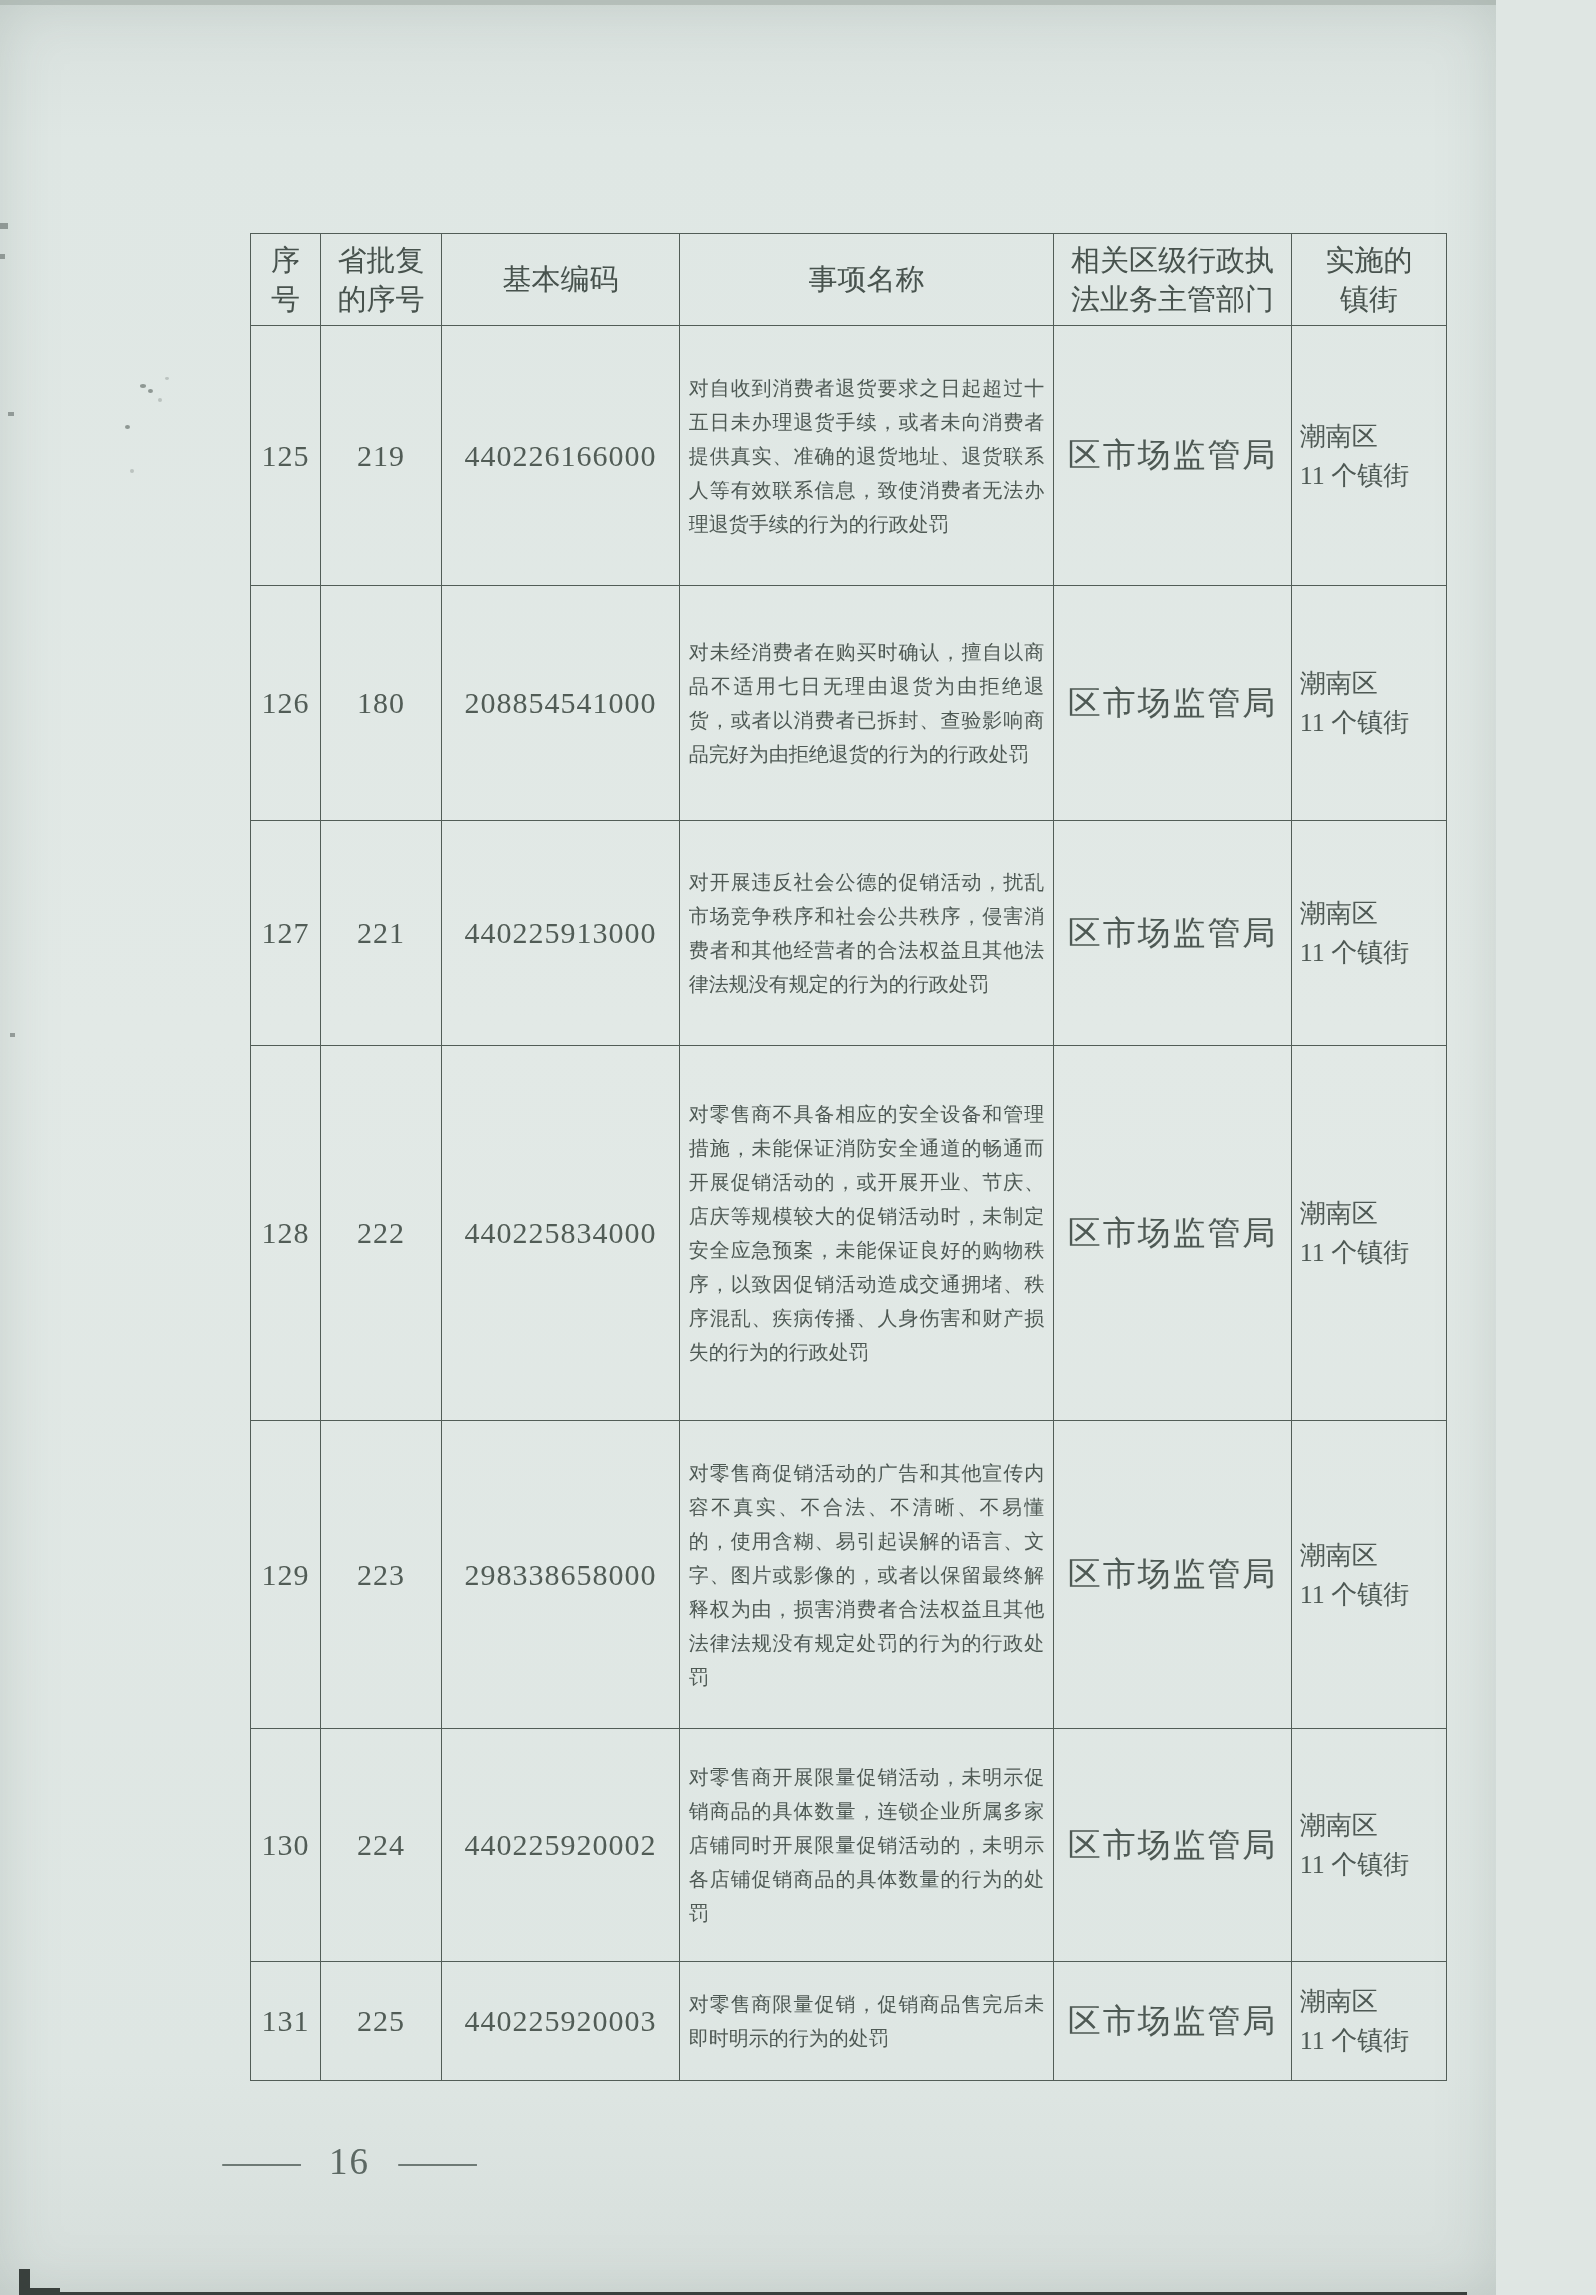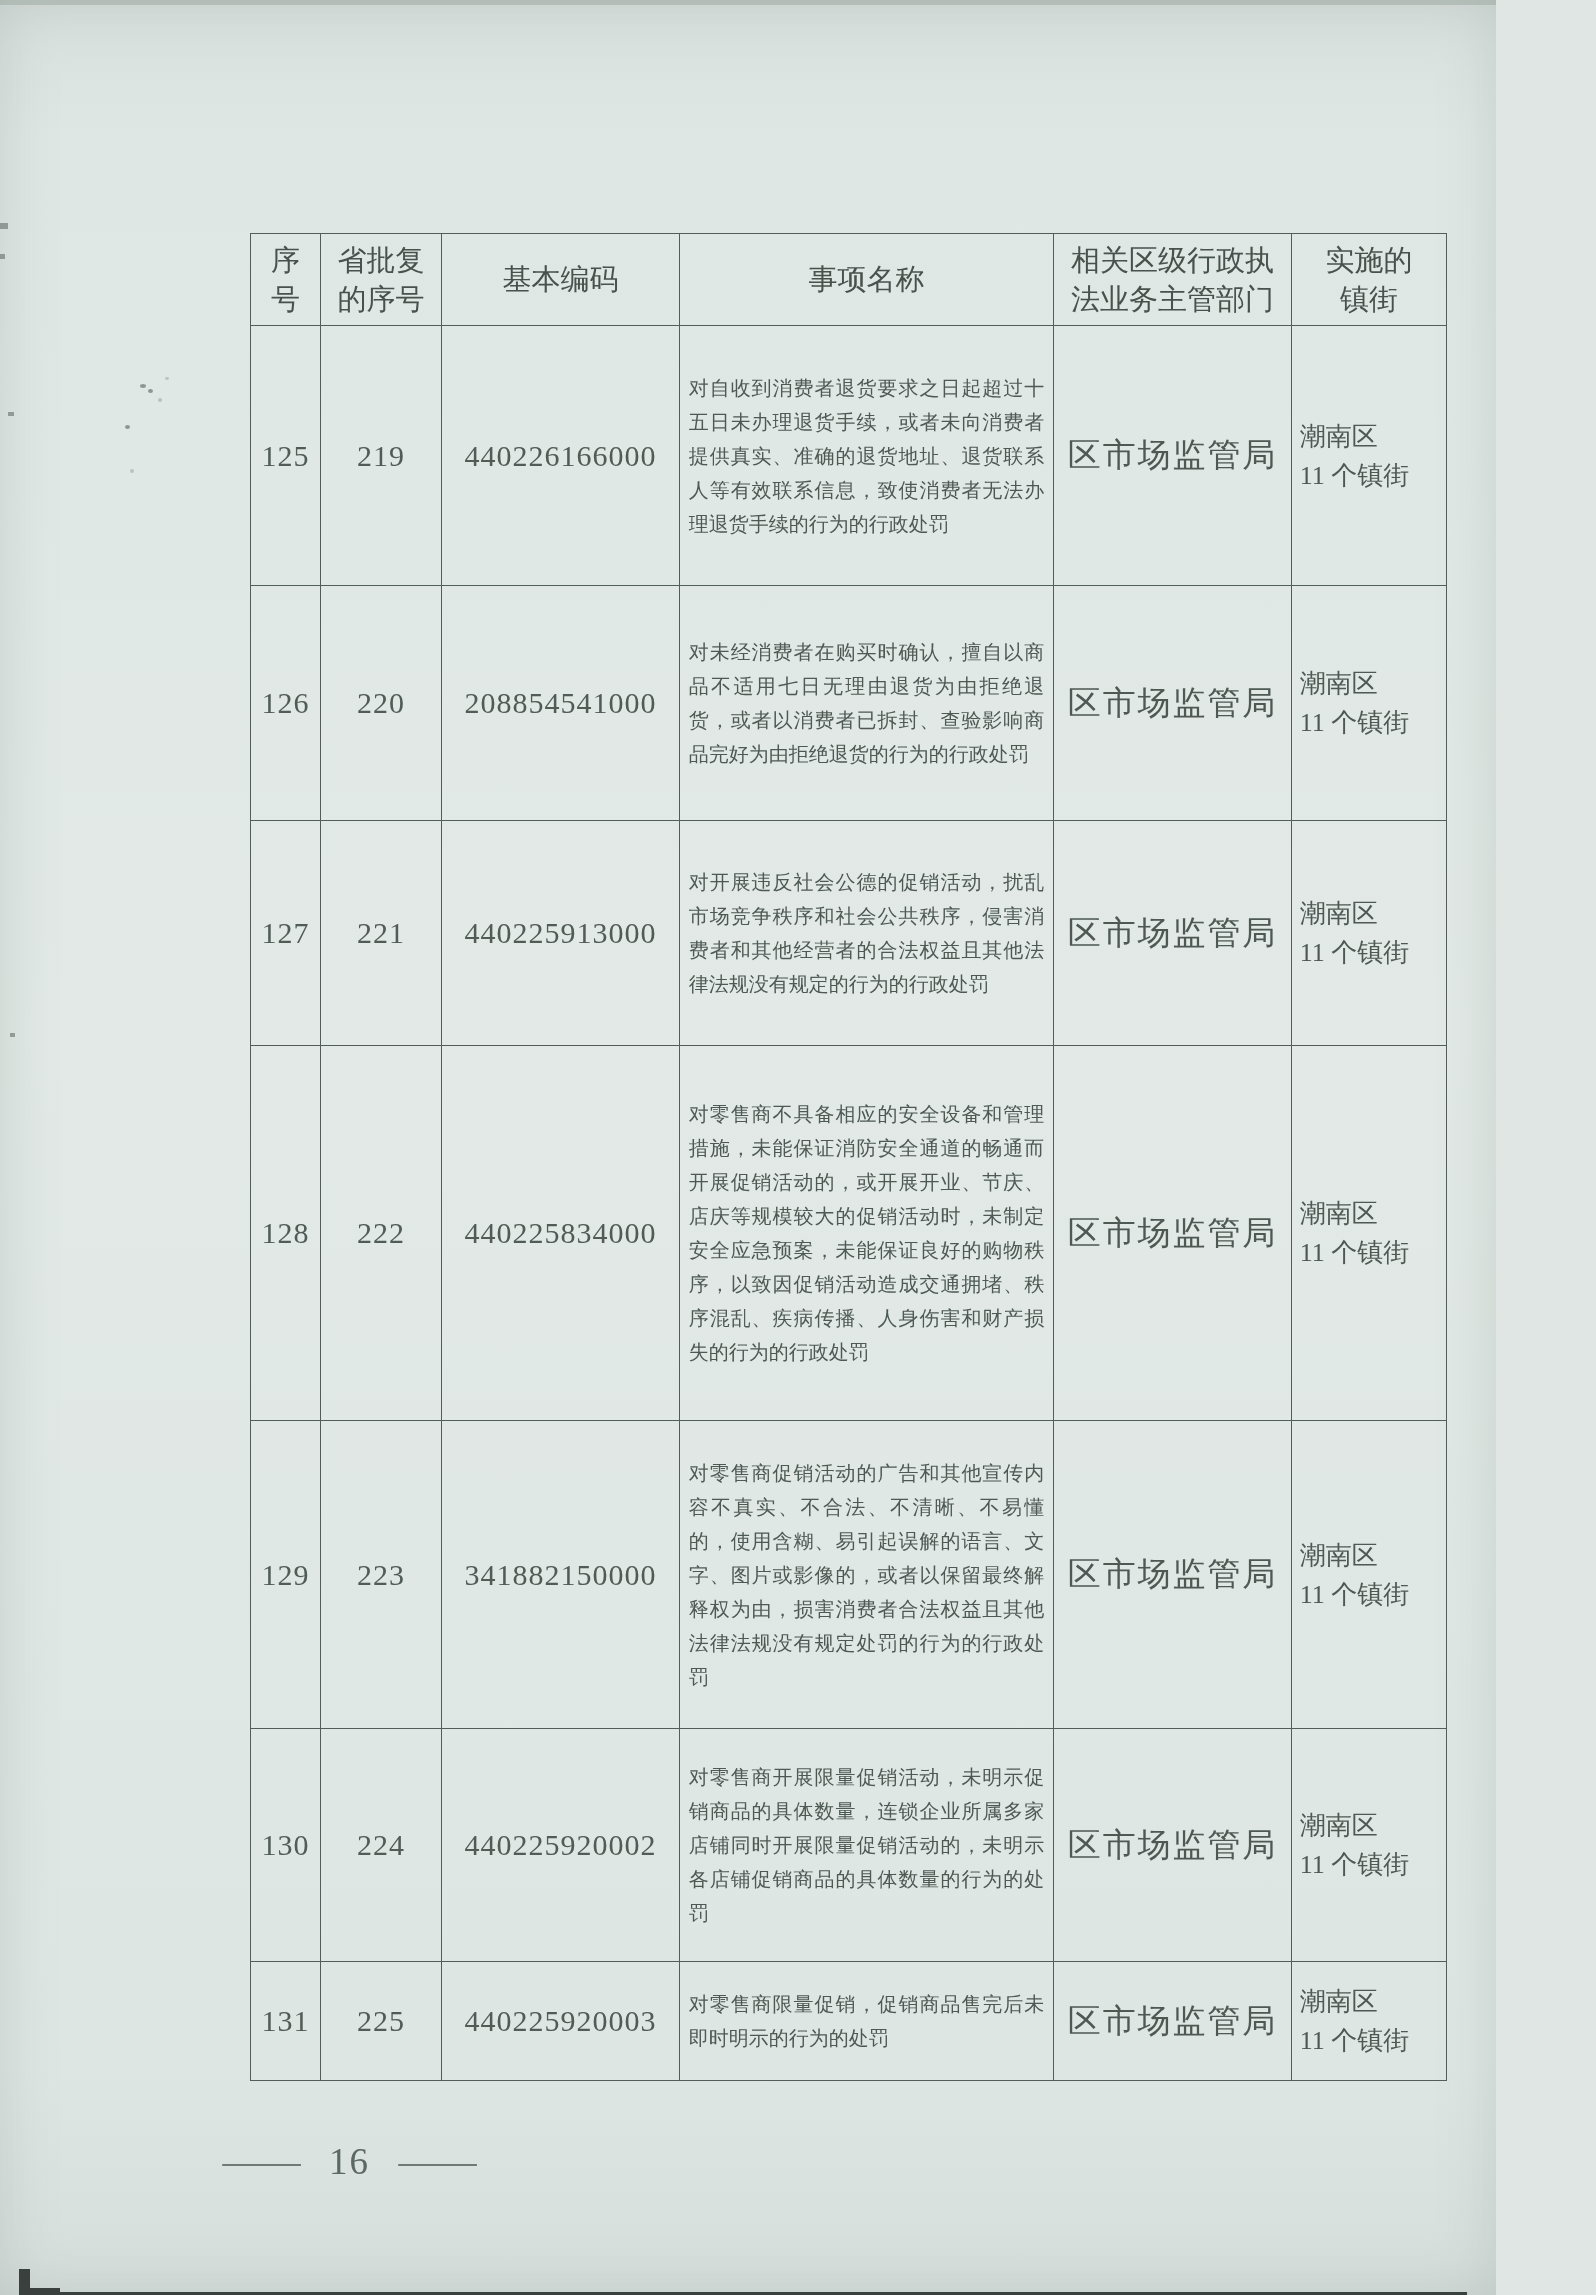--- a/index.html
+++ b/index.html
@@ -112,21 +112,21 @@
         <td class="c-xh">125</td>
         <td class="c-spf">219</td>
         <td class="c-code">440226166000</td>
         <td class="c-name">对自收到消费者退货要求之日起超过十五日未办理退货手续，或者未向消费者提供真实、准确的退货地址、退货联系人等有效联系信息，致使消费者无法办理退货手续的行为的行政处罚</td>
         <td class="c-dept">区市场监管局</td>
         <td class="c-town">潮南区
 11 个镇街</td>
       </tr>
       <tr class="r1">
         <td class="c-xh">126</td>
-        <td class="c-spf">220</td>
+        <td class="c-spf">180</td>
         <td class="c-code">208854541000</td>
         <td class="c-name">对未经消费者在购买时确认，擅自以商品不适用七日无理由退货为由拒绝退货，或者以消费者已拆封、查验影响商品完好为由拒绝退货的行为的行政处罚</td>
         <td class="c-dept">区市场监管局</td>
         <td class="c-town">潮南区
 11 个镇街</td>
       </tr>
       <tr class="r2">
         <td class="c-xh">127</td>
         <td class="c-spf">221</td>
         <td class="c-code">440225913000</td>
@@ -140,21 +140,21 @@
         <td class="c-spf">222</td>
         <td class="c-code">440225834000</td>
         <td class="c-name">对零售商不具备相应的安全设备和管理措施，未能保证消防安全通道的畅通而开展促销活动的，或开展开业、节庆、店庆等规模较大的促销活动时，未制定安全应急预案，未能保证良好的购物秩序，以致因促销活动造成交通拥堵、秩序混乱、疾病传播、人身伤害和财产损失的行为的行政处罚</td>
         <td class="c-dept">区市场监管局</td>
         <td class="c-town">潮南区
 11 个镇街</td>
       </tr>
       <tr class="r4">
         <td class="c-xh">129</td>
         <td class="c-spf">223</td>
-        <td class="c-code">341882150000</td>
+        <td class="c-code">298338658000</td>
         <td class="c-name">对零售商促销活动的广告和其他宣传内容不真实、不合法、不清晰、不易懂的，使用含糊、易引起误解的语言、文字、图片或影像的，或者以保留最终解释权为由，损害消费者合法权益且其他法律法规没有规定处罚的行为的行政处罚</td>
         <td class="c-dept">区市场监管局</td>
         <td class="c-town">潮南区
 11 个镇街</td>
       </tr>
       <tr class="r5">
         <td class="c-xh">130</td>
         <td class="c-spf">224</td>
         <td class="c-code">440225920002</td>
         <td class="c-name">对零售商开展限量促销活动，未明示促销商品的具体数量，连锁企业所属多家店铺同时开展限量促销活动的，未明示各店铺促销商品的具体数量的行为的处罚</td>

